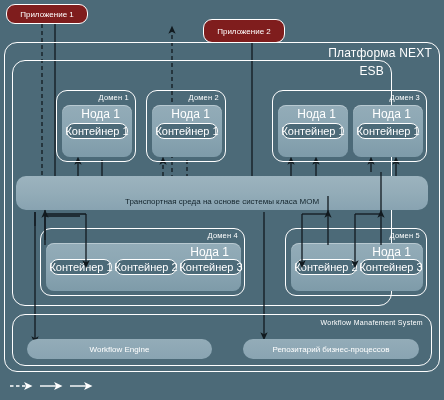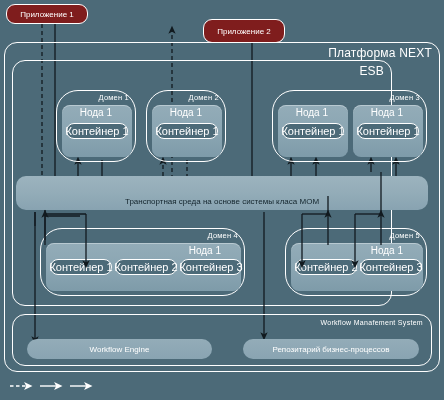--- a/index.html
+++ b/index.html
@@ -28,31 +28,31 @@
     border-radius:9px;background:#7f1d1d;
     display:flex;align-items:center;justify-content:center;
     font-size:8px;color:#fff;white-space:nowrap;
   }
 
   
   #platform{left:4px;top:42px;width:436px;height:330px;}
   #esb{left:12px;top:60px;width:380px;height:246px;}
 
   
-  .domain{border:1.6px solid #ffffff;border-radius:22px;background:transparent;}
+  .domain{border:1.6px solid #ffffff;border-radius:11px;background:transparent;}
   .domain > .lbl{right:6px;top:2px;font-size:7.5px;}
 
   
   .node{
     position:absolute;box-sizing:border-box;border-radius:8px;
     background:linear-gradient(180deg,#93acb8 0%,#8aa5b2 55%,#7e9ba9 100%);
     box-shadow:inset 0 1px 0 rgba(255,255,255,.35);
   }
   .node > .nlbl{
-    position:absolute;right:20px;top:2px;font-size:10px;color:#ffffff;
+    position:absolute;right:12px;top:2px;font-size:12px;color:#ffffff;
     white-space:nowrap;
   }
 
   
   .cont{
     position:absolute;box-sizing:border-box;border:1.5px solid #ffffff;
     border-radius:8px;background:#4c6a78;
     display:flex;align-items:center;justify-content:center;
     font-size:11px;color:#ffffff;white-space:nowrap;
   }

